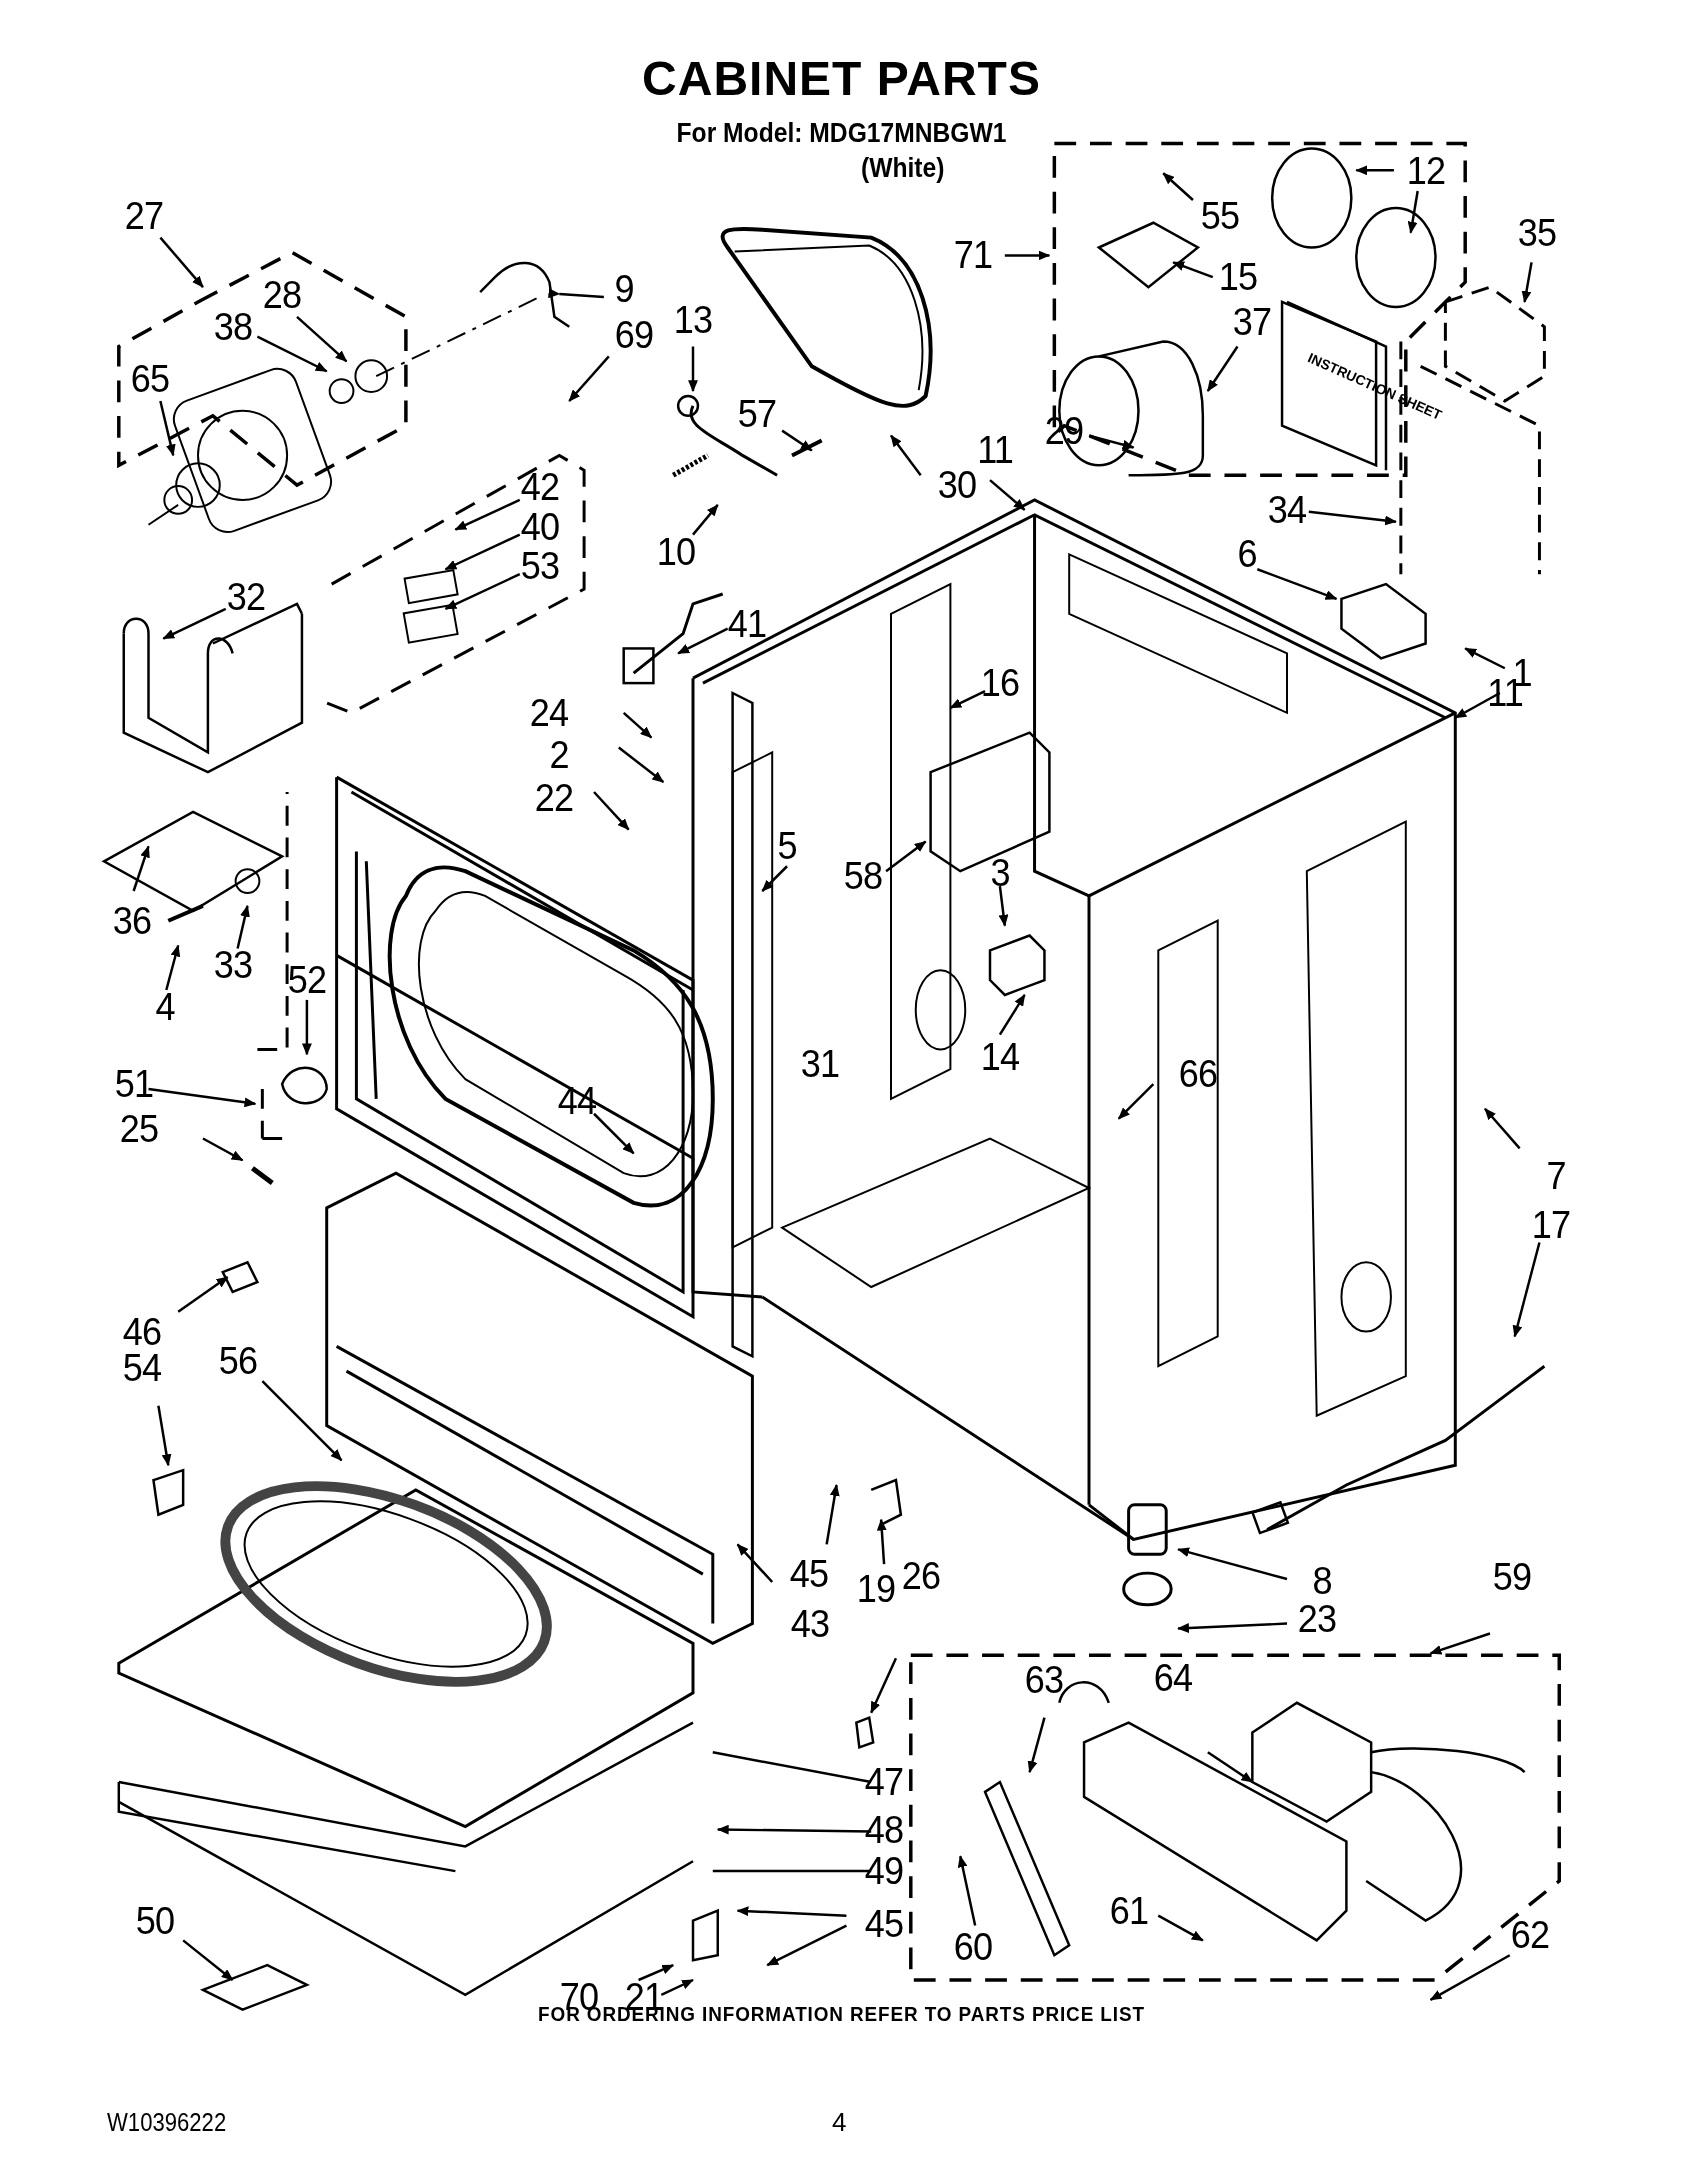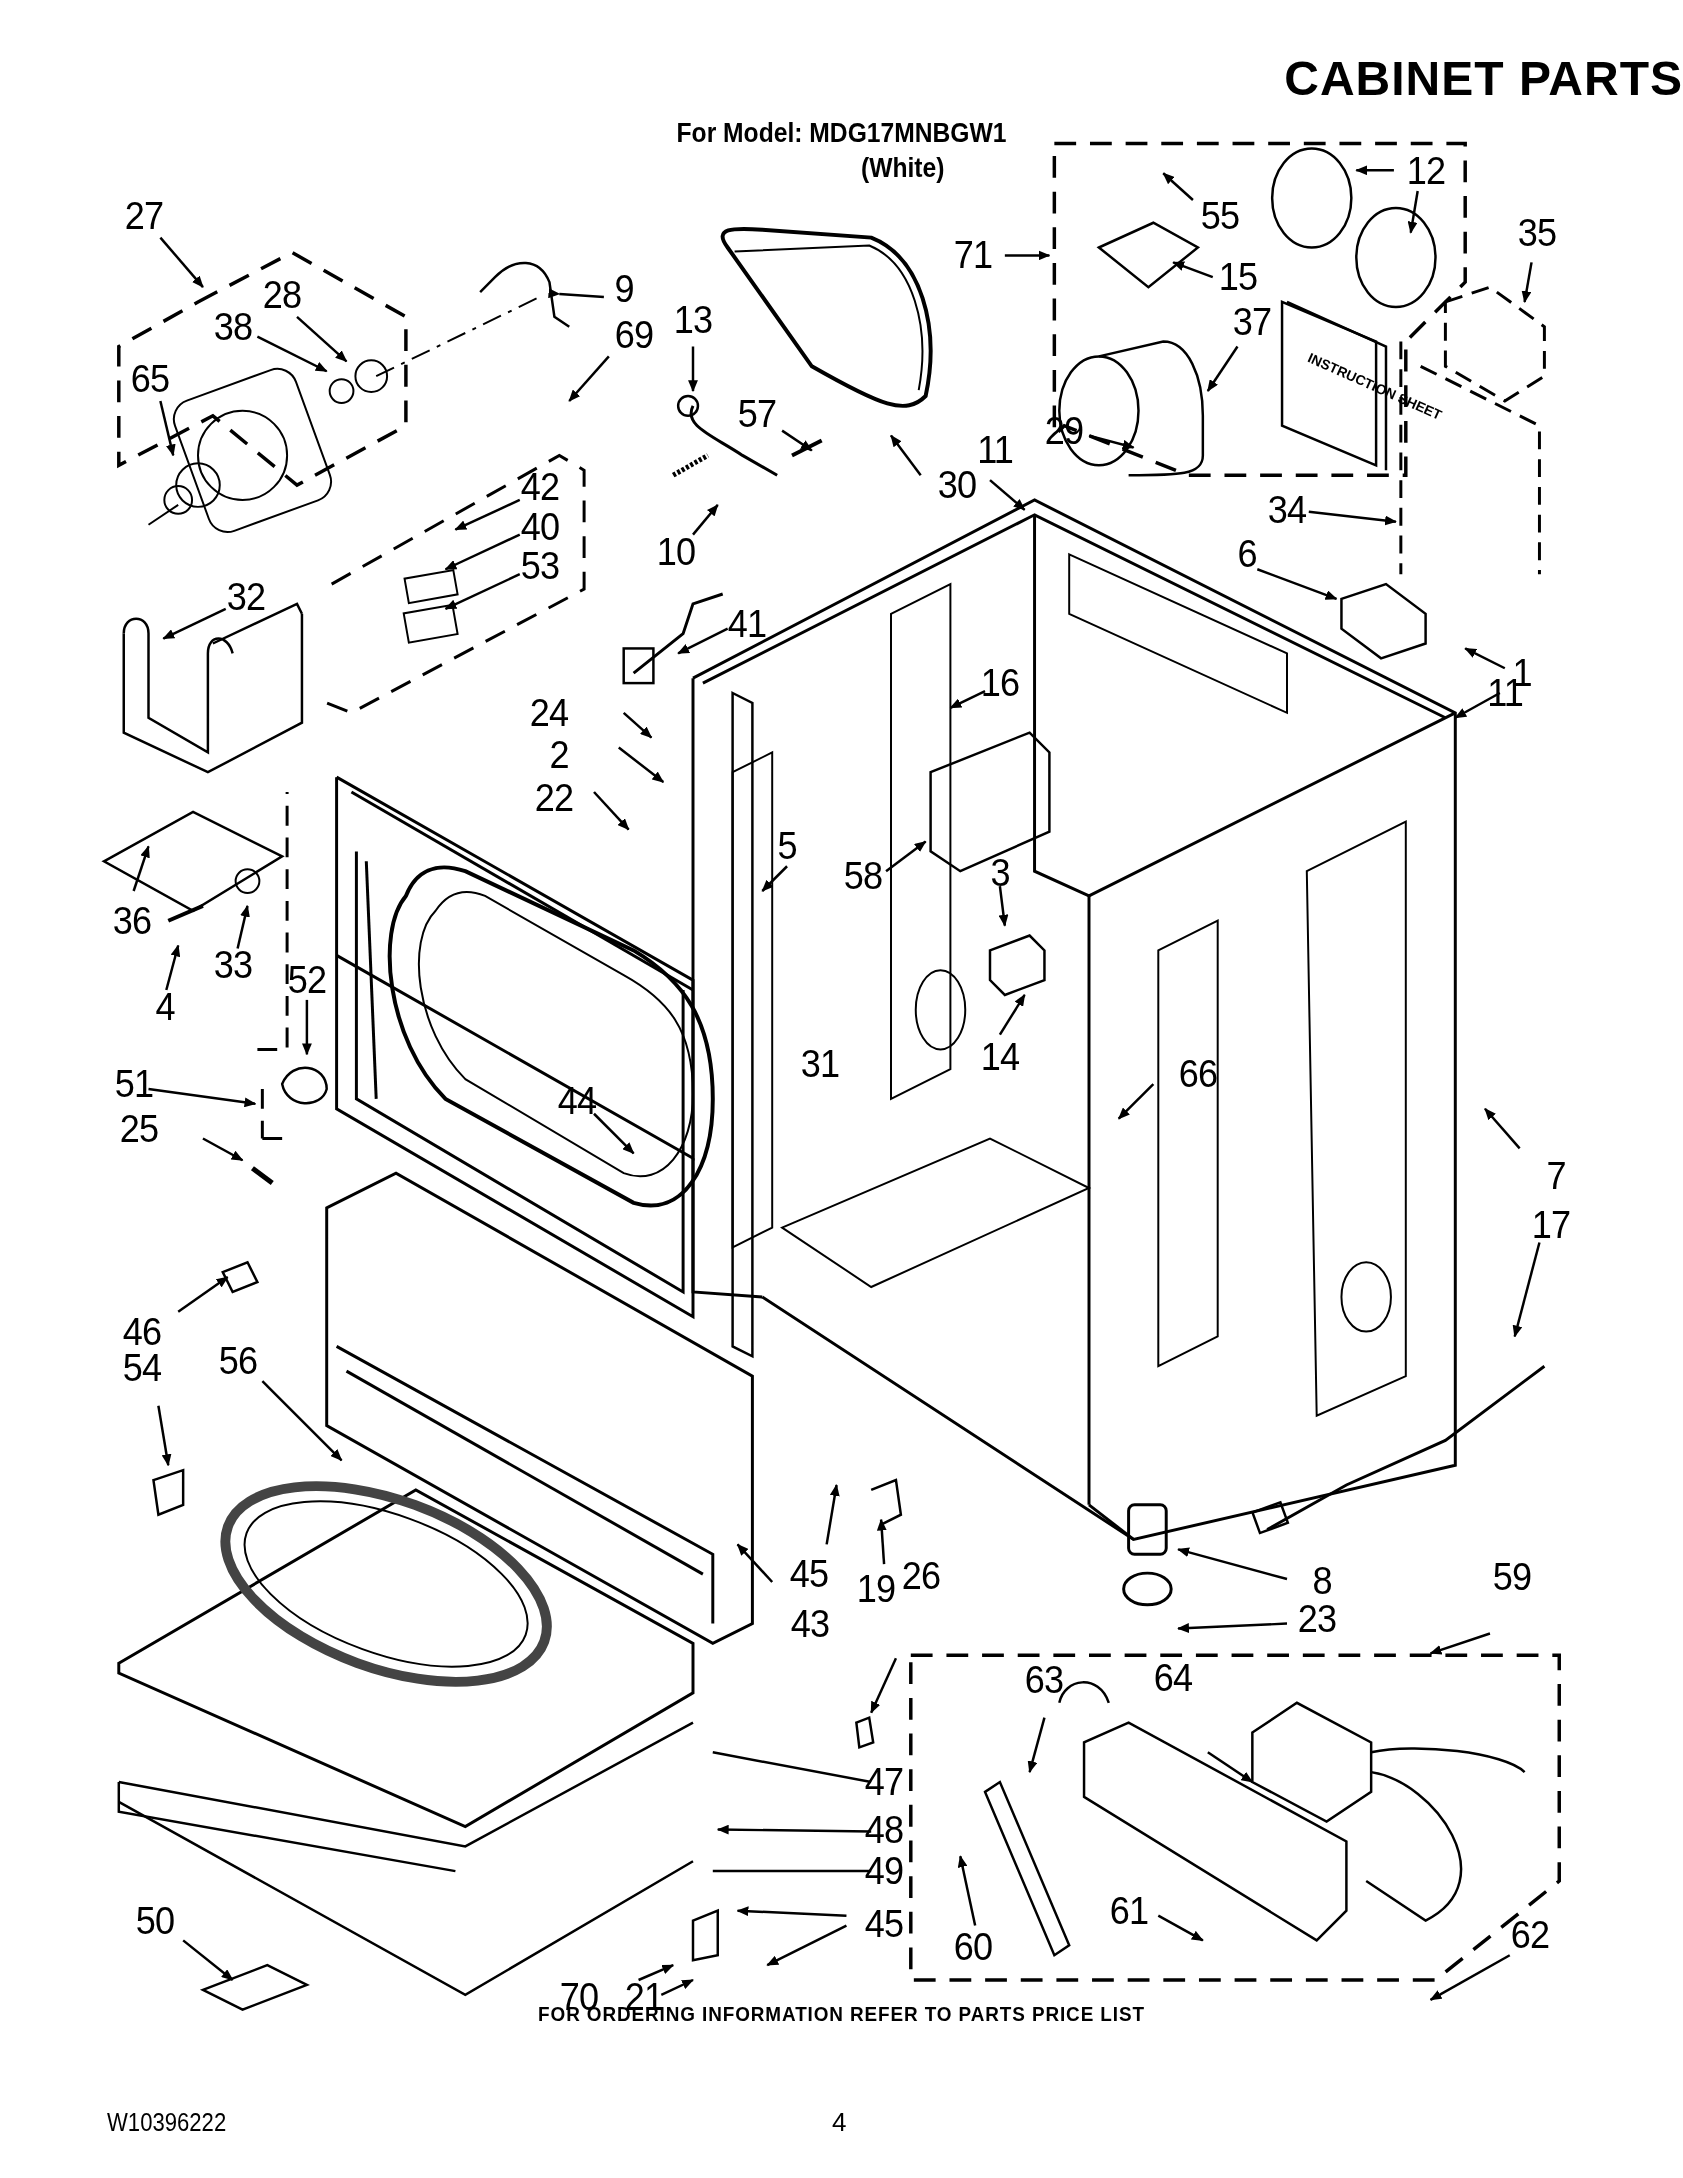--- a/index.html
+++ b/index.html
@@ -1,17 +1,17 @@
 <!DOCTYPE html>
 <html><head>
 <meta charset="utf-8">
 <style>
   html, body { margin:0; padding:0; background:#ffffff; }
   body { width:1683px; height:2178px; position:relative; overflow:hidden; font-family:"Liberation Sans", sans-serif; color:#000; }
-  .title { position:absolute; left:0; width:1683px; top:51px; text-align:right; font-weight:bold; font-size:48px; letter-spacing:1px; }
+  .title { position:absolute; left:0; width:1683px; top:51px; text-align:center; font-weight:bold; font-size:48px; letter-spacing:1px; }
   .subtitle { position:absolute; left:0; width:1683px; top:117px; text-align:center; font-weight:bold; font-size:28px; transform:scaleX(0.88); }
   .color { position:absolute; left:861px; top:152px; font-weight:bold; font-size:28px; transform:scaleX(0.88); transform-origin:left top; }
   svg.art { position:absolute; left:0; top:0; }
   .lbl { position:absolute; font-size:38px; font-weight:normal; line-height:1; transform:translate(-50%,-50%) scaleX(0.95); letter-spacing:-1px; white-space:nowrap; }
   .footer { position:absolute; left:0; width:1683px; top:2002px; text-align:center; font-weight:bold; font-size:21px; letter-spacing:1px; transform:scaleX(0.9); }
   .docnum { position:absolute; left:107px; top:2107px; font-size:26px; transform:scaleX(0.85); transform-origin:left top; }
   .pagenum { position:absolute; left:832px; top:2107px; font-size:26px; }
 </style>
 </head>
 <body>

